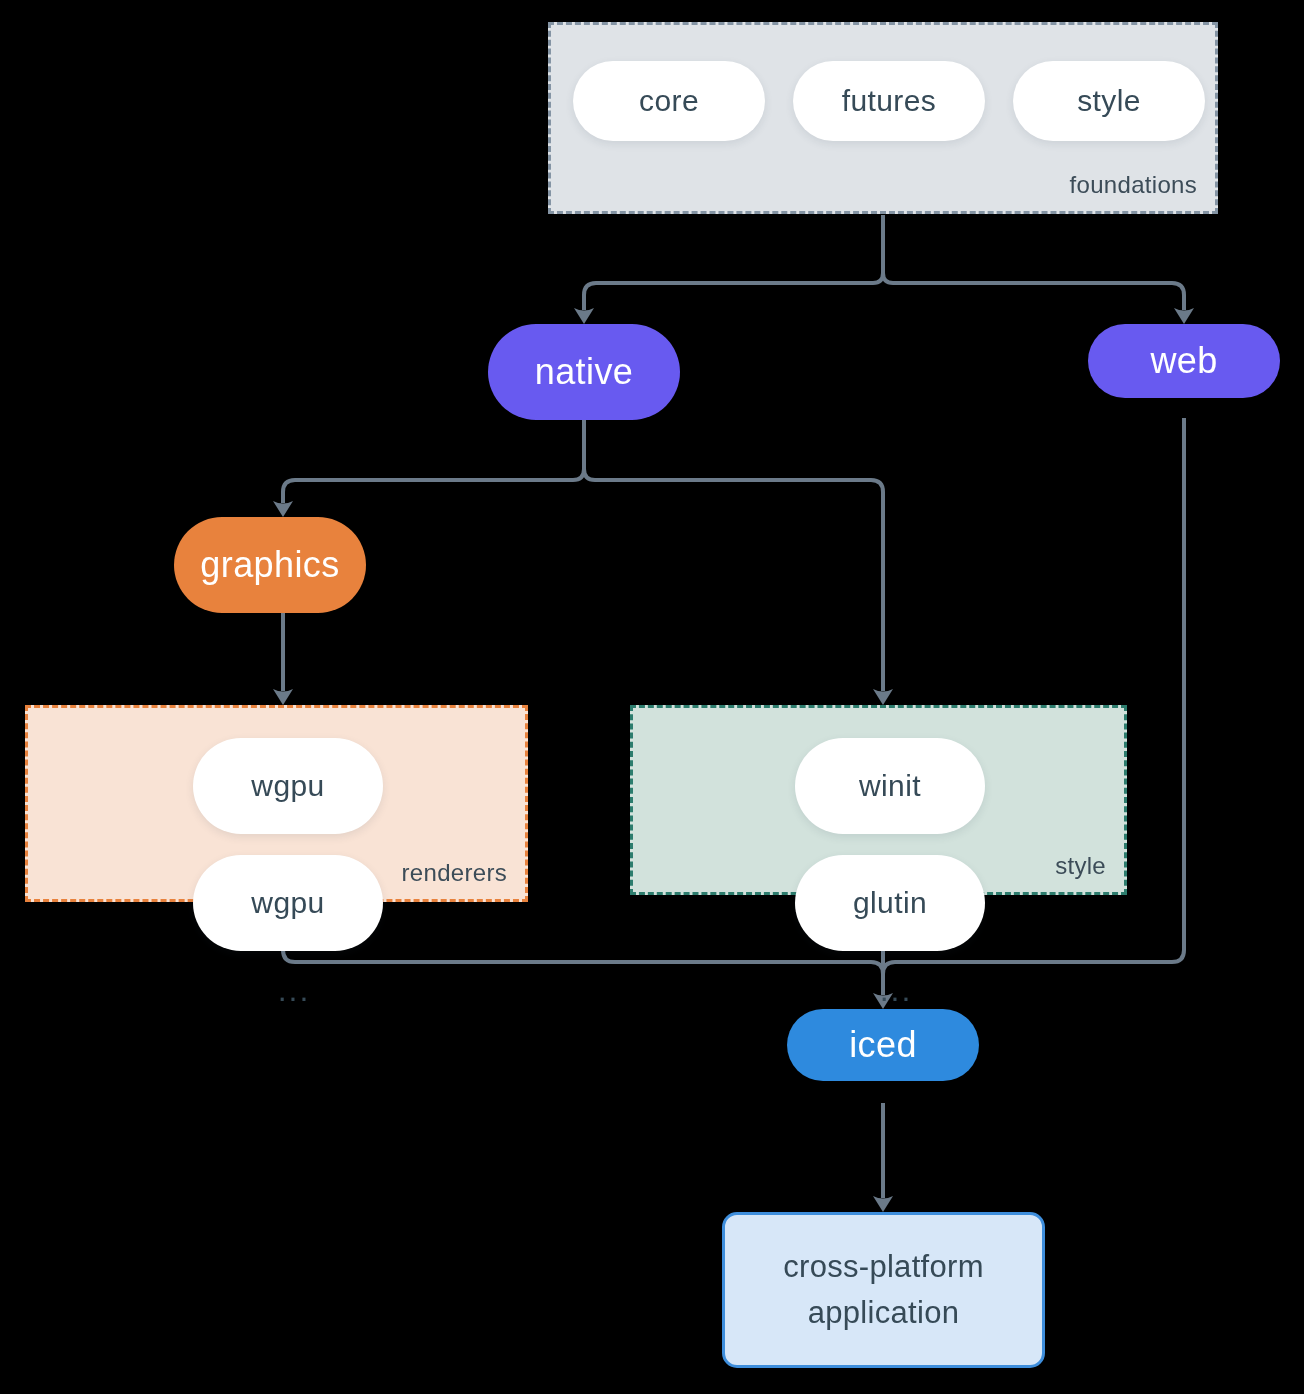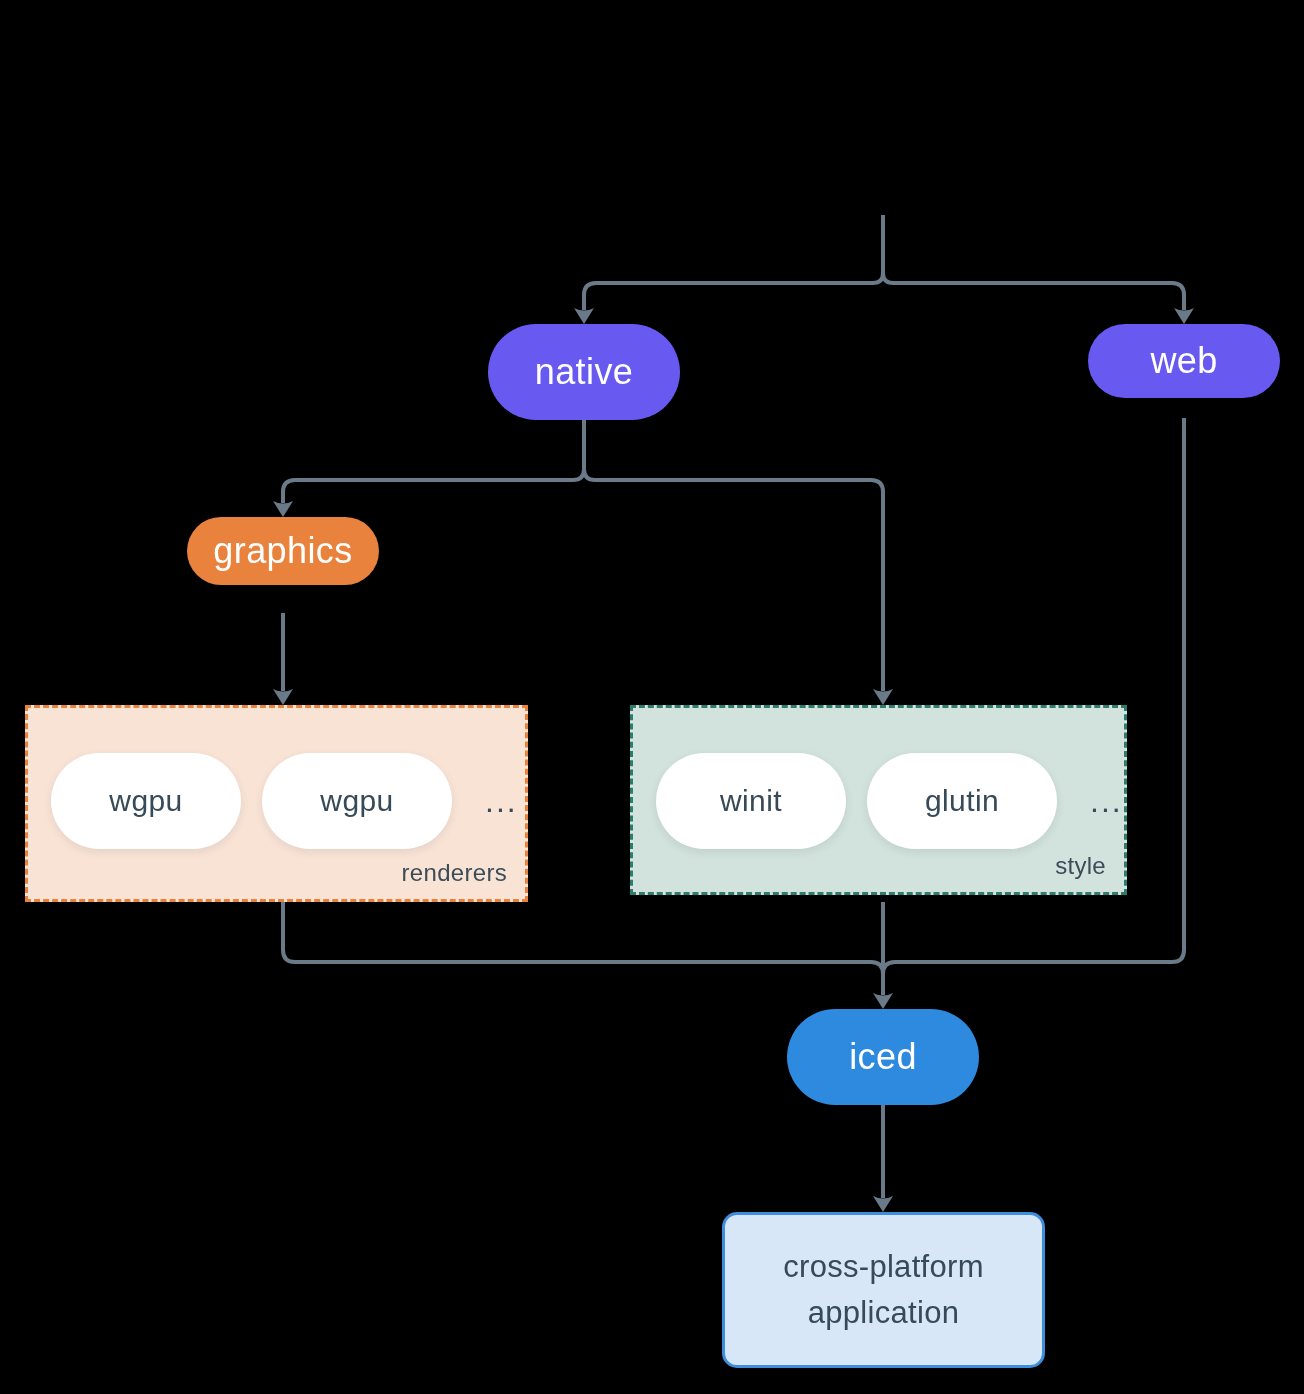--- a/index.html
+++ b/index.html
@@ -25,30 +25,30 @@
   .group--renderers{left:25px;top:705px;width:503px;height:197px;background:var(--renderers-fill);border-color:var(--renderers-border);}
   .group--shells{left:630px;top:705px;width:497px;height:190px;background:var(--shells-fill);border-color:var(--shells-border);}
   .group-label{position:absolute;right:18px;bottom:12px;font-size:24px;color:var(--label-text);letter-spacing:.3px;}
 
   .pill{display:flex;align-items:center;justify-content:center;border-radius:60px;
         font-size:30px;letter-spacing:.4px;}
   .pill--white{background:var(--pill-white);color:var(--pill-text-dark);box-shadow:0 3px 8px rgba(40,60,80,.10);}
   .pill-row{position:absolute;left:0;top:0;width:100%;display:flex;justify-content:flex-start;align-items:center;}
   .group--foundations .pill-row{top:36px;padding-left:22px;gap:28px;}
   .group--foundations .pill--white{width:192px;height:80px;}
-  .group--renderers .pill-row,.group--shells .pill-row{top:45px;padding-left:23px;gap:21px;}
+  .group--renderers .pill-row,.group--shells .pill-row{top:30px;padding-left:23px;gap:21px;flex-direction:column;}
   .group--renderers .pill--white,.group--shells .pill--white{width:190px;height:96px;}
   .ellipsis{color:var(--pill-text-dark);font-size:32px;letter-spacing:2px;margin-left:12px;}
 
   .node{position:absolute;display:flex;align-items:center;justify-content:center;
         border-radius:60px;color:var(--pill-text-light);font-size:36px;letter-spacing:.4px;}
   .node--native{left:488px;top:324px;width:192px;height:96px;background:var(--purple);}
   .node--web{left:1088px;top:324px;width:192px;height:74px;background:var(--purple);}
-  .node--graphics{left:187px;top:517px;width:192px;height:68px;background:var(--orange);}
-  .node--iced{left:787px;top:1009px;width:192px;height:96px;background:var(--blue);}
+  .node--graphics{left:174px;top:517px;width:192px;height:96px;background:var(--orange);}
+  .node--iced{left:787px;top:1009px;width:192px;height:72px;background:var(--blue);}
 
   .app-box{position:absolute;left:722px;top:1212px;width:323px;height:156px;
            background:var(--app-fill);border:3px solid var(--app-border);border-radius:15px;
            display:flex;flex-direction:column;align-items:center;justify-content:center;
            color:var(--pill-text-dark);font-size:31px;line-height:1.5;letter-spacing:.3px;}
 </style>
 </head>
 <body>
 
 <div class="canvas">
@@ -69,20 +69,28 @@
 
     <path class="line" d="M283 902 V950 Q283 962 295 962 H871 Q883 962 883 974"></path>
     <path class="line" d="M1184 418 V950 Q1184 962 1172 962 H895 Q883 962 883 974"></path>
     <path class="line" d="M883 902 V995"></path>
     <path class="head" d="M883 1009 L873 993 Q883 998 893 993 Z"></path>
 
     <path class="line" d="M883 1103 V1198"></path>
     <path class="head" d="M883 1212 L873 1196 Q883 1201 893 1196 Z"></path>
   </svg>
 
+  <div class="group group--foundations">
+    <div class="pill-row">
+      <div class="pill pill--white">core</div>
+      <div class="pill pill--white">futures</div>
+      <div class="pill pill--white">style</div>
+    </div>
+    <div class="group-label">foundations</div>
+  </div>
 
   <div class="node node--native">native</div>
   <div class="node node--web">web</div>
   <div class="node node--graphics">graphics</div>
 
   <div class="group group--renderers">
     <div class="pill-row">
       <div class="pill pill--white">wgpu</div>
       <div class="pill pill--white">wgpu</div>
       <div class="ellipsis">...</div>

